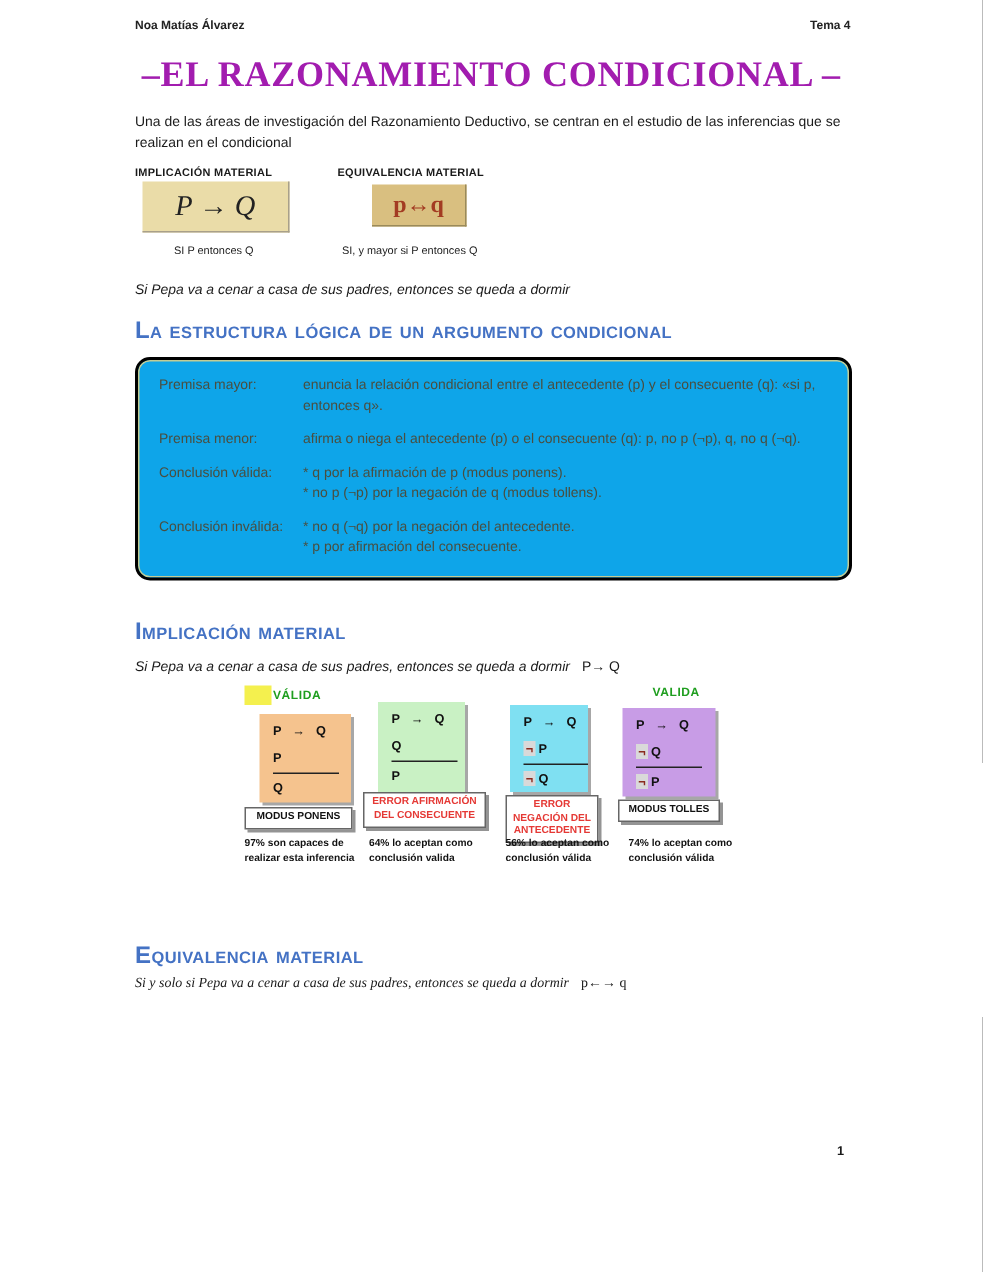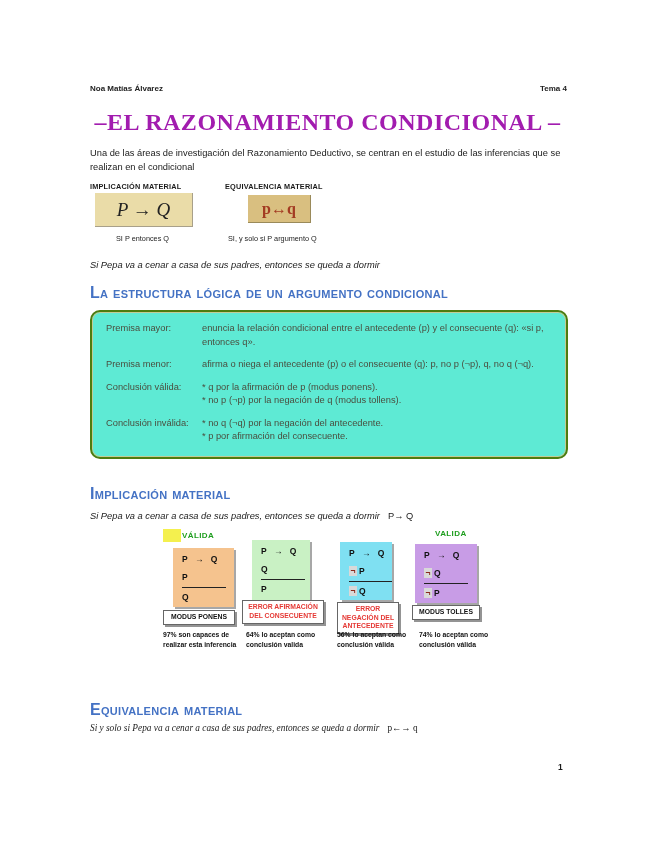--- a/index.html
+++ b/index.html
@@ -7,22 +7,22 @@
     position:relative;
     width:655px;height:848px;
     background:#ffffff;
     font-family:"Liberation Sans",sans-serif;
     color:#1a1a1a;
     overflow:hidden;
     margin:0 auto;
   }
   .doc-header{
     display:flex;justify-content:space-between;
-    padding:48px 88px 0 90px;
-    font-size:8px;font-weight:bold;color:#222;margin-top:36px;
+    padding:12px 88px 0 90px;
+    font-size:8px;font-weight:bold;color:#222;
   }
   .title{
     font-family:"Liberation Serif",serif;
     font-weight:bold;font-size:24px;line-height:1.15;
     letter-spacing:.5px;text-align:center;
     margin:16px 60px 0 60px;color:#a21caf;
   }
   .content{margin:0 87px 0 90px;}
   .body-text{font-size:9.3px;line-height:1.5;margin-top:10px;}
   .example{font-style:italic;font-size:9.3px;margin-top:6px;}
@@ -43,22 +43,22 @@
   }
   .f-box2{
     position:absolute;left:158px;top:13px;width:62px;height:27px;
     background:#D9BF80;border-right:1.5px solid #9a8a5a;border-bottom:1.5px solid #9a8a5a;
     display:flex;align-items:center;justify-content:center;
     font-family:"Liberation Serif",serif;font-weight:bold;font-size:16px;color:#A33B22;
   }
   .f-cap{position:absolute;top:52px;font-size:7.3px;color:#222;}
   
   .logic-box{
-    margin-top:8px;background:#5eead4;
-    border:2px solid #4d7c0f;border-radius:10px;
+    margin-top:8px;background:#0ea5e9;
+    border:2px solid #000000;border-radius:10px;
     padding:10px 12px 4px 14px;color:#4A4E3F;
     box-shadow:inset 0 0 0 1px #c3cc94;
   }
   .l-row{display:grid;grid-template-columns:96px 1fr;margin-bottom:9px;font-size:9.3px;line-height:1.45;}
   .l-label{font-weight:normal;}
   
   .diagram{position:relative;height:150px;margin-top:4px;}
   .hl{position:absolute;width:18px;height:13px;background:#F4F04E;}
   .validity{position:absolute;color:#1F9E1F;font-size:8px;font-weight:bold;letter-spacing:.4px;}
   .card{
@@ -102,21 +102,21 @@
     <div class="formulas">
       <span class="f-label" style="left:0;">IMPLICACIÓN MATERIAL</span>
       <span class="f-label" style="left:135px;">EQUIVALENCIA MATERIAL</span>
       <div class="f-box1">
         <span>P → Q</span>
       </div>
       <div class="f-box2">
         <span>p↔q</span>
       </div>
       <span class="f-cap" style="left:26px;">SI P entonces Q</span>
-      <span class="f-cap" style="left:138px;">SI, y solo si P argumento Q</span>
+      <span class="f-cap" style="left:138px;">SI, y mayor si P entonces Q</span>
     </div>
 
     <div class="example">Si Pepa va a cenar a casa de sus padres, entonces se queda a dormir</div>
 
     <div class="h2">La estructura lógica de un argumento condicional</div>
 
     <div class="logic-box">
       <div class="l-row">
         <div class="l-label">Premisa mayor:</div>
         <div>

